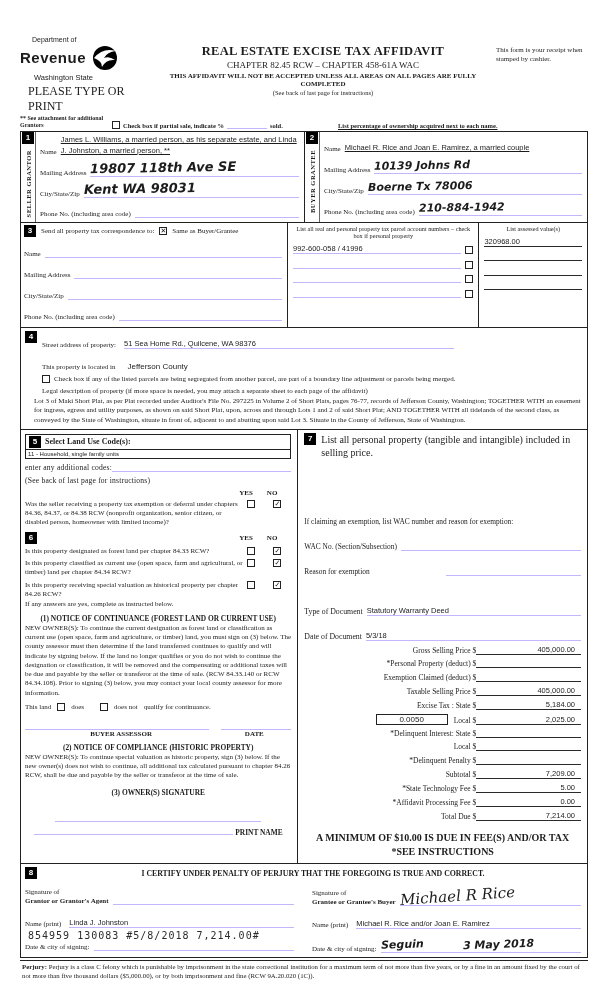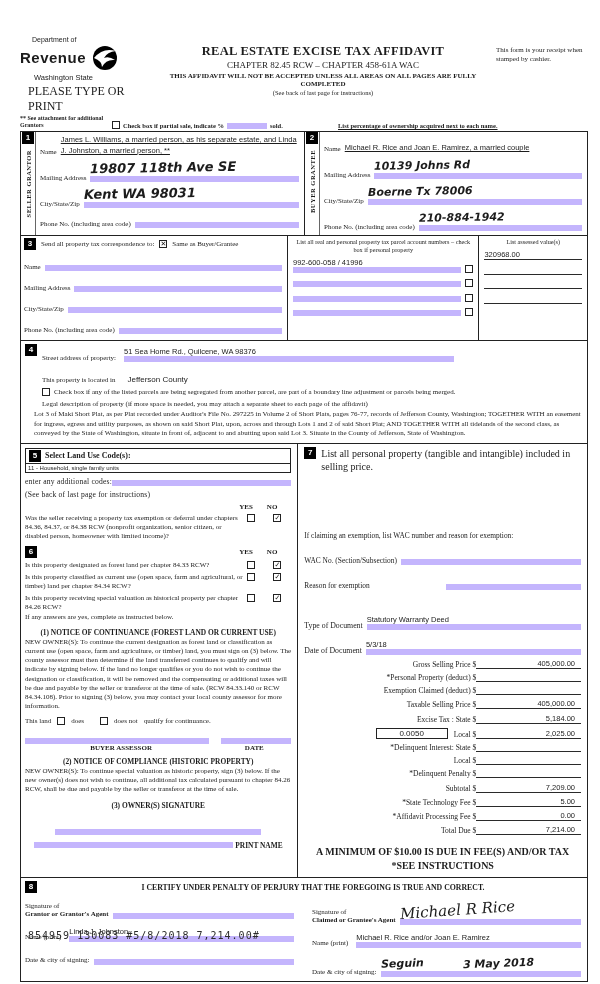--- a/index.html
+++ b/index.html
@@ -22,21 +22,21 @@
   .seeback { font-size:6.5px; margin-top:1px; }
   .receipt { width:92px; font-size:7px; padding-top:10px; line-height:1.25; }
   .typeprint { font-size:12px; margin:2px 0 0 8px; }
   .prehdr { display:flex; align-items:flex-end; margin-top:1px; }
   .attach { width:88px; font-size:6px; font-weight:bold; line-height:1.2; }
   .partial { flex:1; font-size:6.5px; font-weight:bold; display:flex; align-items:flex-end; gap:3px; padding-left:4px; }
   .ownpct { width:250px; font-size:6.5px; font-weight:bold; text-decoration:underline; }
 
   
   .cb { display:inline-block; width:8px; height:8px; border:1px solid #222; font-size:7px; line-height:7px; text-align:center; vertical-align:-1px; background:#fff; flex:none; }
-  .ul { border-bottom:6px solid #c4b5fd; display:inline-block; }
+  .ul { border-bottom:1px solid #c4b5fd; display:inline-block; }
   .frow { display:flex; align-items:flex-end; }
   .flex1 { flex:1; }
   .lbl { font-size:7px; white-space:nowrap; }
   .val { font-family:"Liberation Sans",sans-serif; font-size:7.5px; }
   .hand { font-family:"DejaVu Sans",sans-serif; font-style:italic; transform:rotate(-1deg); display:inline-block; font-weight:bold; }
   .tab { width:12px; height:12px; background:#000; color:#fff; font-size:8px; font-weight:bold; text-align:center; line-height:12px; flex:none; font-family:"Liberation Sans",sans-serif; }
 
   
   .parties { display:flex; border:1px solid #222; border-bottom:none; margin-top:2px; }
   .party { width:50%; display:flex; }
@@ -393,21 +393,21 @@
     <div class="s8cols">
       <div class="s8col">
         <div class="s8row">
           <span class="s8lbl"><span>Signature of</span><br><b>Grantor or Grantor's Agent</b></span>&nbsp;<span class="ul flex1" style="min-height:8px;"></span>
         </div>
         <div class="s8row"><span class="s8lbl">Name (print)</span>&nbsp;&nbsp;<span class="ul flex1 val" style="min-height:9px;">Linda J. Johnston</span></div>
         <div class="s8row"><span class="s8lbl">Date &amp; city of signing:</span>&nbsp;<span class="ul flex1" style="min-height:9px;"></span></div>
       </div>
       <div class="s8col">
         <div class="s8row">
-          <span class="s8lbl"><span>Signature of</span><br><b>Claimed or Grantee's Agent</b></span>&nbsp;<span class="ul flex1" style="min-height:9px;"><span class="sig">Michael R Rice</span></span>
+          <span class="s8lbl"><span>Signature of</span><br><b>Grantee or Grantee's Buyer</b></span>&nbsp;<span class="ul flex1" style="min-height:9px;"><span class="sig">Michael R Rice</span></span>
         </div>
         <div class="s8row"><span class="s8lbl">Name (print)</span>&nbsp;&nbsp;<span class="ul flex1 val" style="min-height:9px;">Michael R. Rice and/or Joan E. Ramirez</span></div>
         <div class="s8row"><span class="s8lbl">Date &amp; city of signing:</span>&nbsp;<span class="ul flex1" style="min-height:9px;"><span class="handdate">Seguin</span><span class="handdate" style="margin-left:40px;">3 May 2018</span></span></div>
       </div>
     </div>
   </div>
 
   <div class="perjury"><b>Perjury:</b> <span>Perjury is a class C felony which is punishable by imprisonment in the state correctional institution for a maximum term of not more than five years, or by a fine in an amount fixed by the court of not more than five thousand dollars ($5,000.00), or by both imprisonment and fine (RCW 9A.20.020 (1C)).</span></div>
 
   <div class="footrow">

